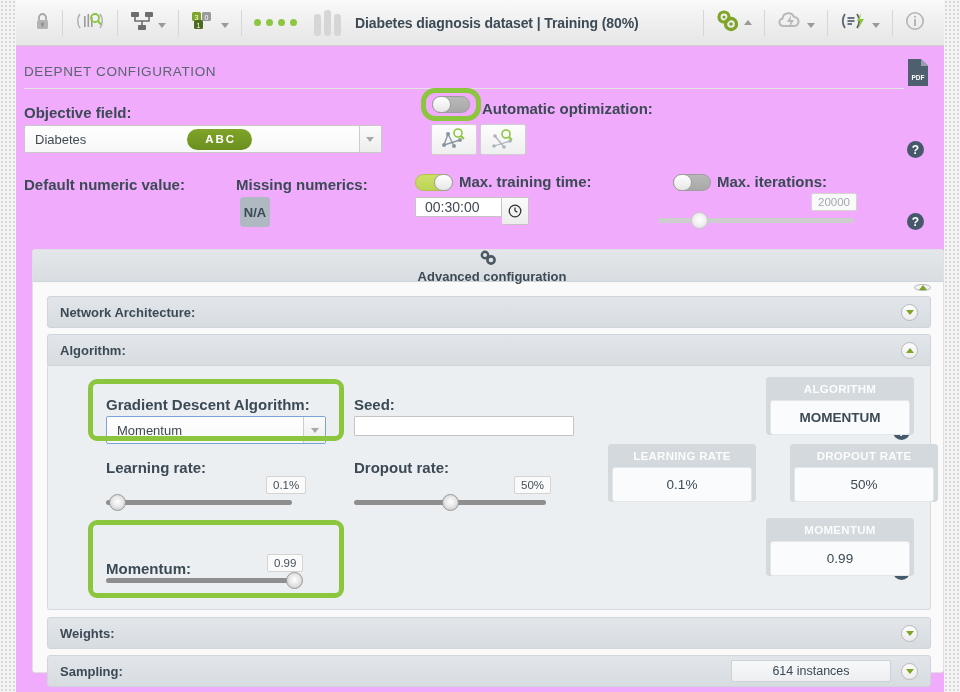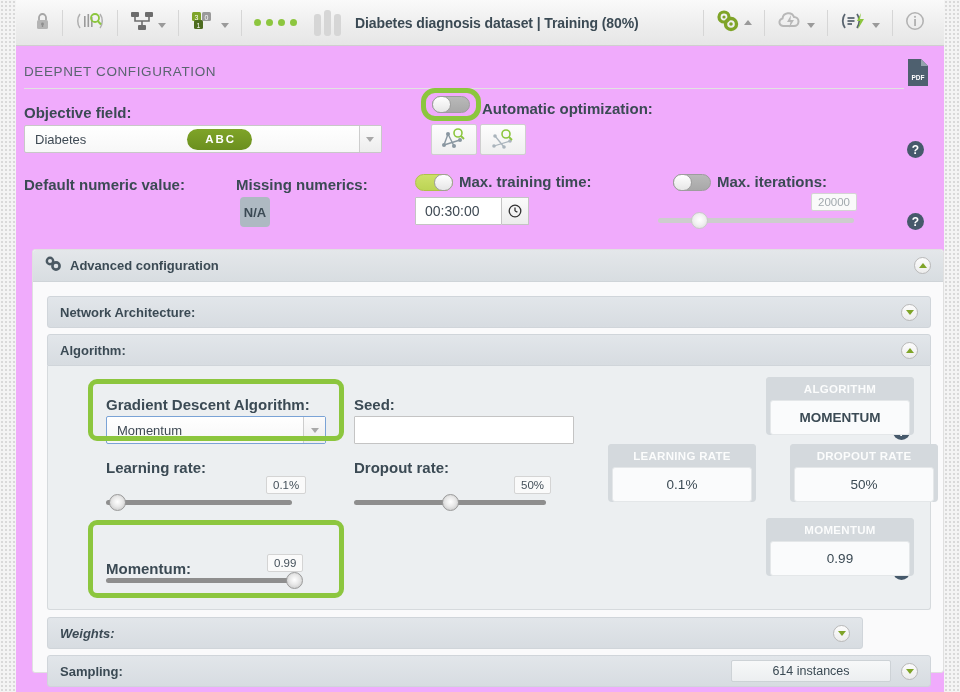--- a/index.html
+++ b/index.html
@@ -123,21 +123,21 @@
   .ring.pill { border-radius: 14px; }
 
   
   .iconbtn {
     width: 46px; height: 31px; border: 1px solid #cfcfcf; border-radius: 2px;
     background: linear-gradient(to bottom,#fdfdfd,#efefef);
     display: flex; align-items: center; justify-content: center;
   }
 
   .txtinput {
-    height: 28px; background: #fff; border: 1px solid #c4c4c4;
+    height: 20px; background: #fff; border: 1px solid #c4c4c4;
     font-size: 14px; color: #3f4a54; display: flex; align-items: center;
     padding-left: 9px; border-radius: 1px;
   }
   .clockbtn {
     width: 27px; height: 28px; border: 1px solid #c4c4c4; border-left: none;
     background: linear-gradient(to bottom,#fbfbfb,#ececec);
     display: flex; align-items: center; justify-content: center;
   }
   .na {
     width: 30px; height: 30px; border-radius: 4px; background: #aeb9c2;
@@ -167,21 +167,21 @@
   .bubble.dim { color: #a2a9ae; }
 
   
   .acc-outer {
     position: absolute; left: 16px; width: 912px;
     background: #fafafb; border: 1px solid #e0e0e0; border-radius: 3px;
   }
   .acc-head {
     height: 32px; display: flex; align-items: center; padding: 0 12px;
     background: linear-gradient(to bottom,#e4e7ea,#d8dde1);
-    border-radius: 3px 3px 0 0; border-bottom: 1px solid #cfd4d8;
+    border-radius: 3px 3px 0 0; border-bottom: 1px solid #cfd4d8; flex-direction: column;
   }
   .acc-head .t { font-size: 13px; font-weight: bold; color: #3b4a54; margin-left: 8px; }
   .sub-head {
     height: 32px; display: flex; align-items: center; padding: 0 12px;
     background: linear-gradient(to bottom,#e2e6ea,#d7dce1);
     border: 1px solid #d0d5da; border-radius: 3px;
   }
   .sub-head .t { font-size: 13px; font-weight: bold; color: #3b4a54; }
   .chev {
     width: 17px; height: 17px; border-radius: 50%; margin-left: auto;
@@ -542,21 +542,21 @@
         </div>
 
         <div class="card" style="left:718px; top:152px;">
           <div class="shell">
             <div class="cap">MOMENTUM</div>
             <div class="body light">0.99</div>
           </div>
         </div>
       </div>
 
-      <div class="sub-head" style="position:absolute; left:14px; top:367px; width:816px;font-style:italic;">
+      <div class="sub-head" style="position:absolute; left:14px; top:367px; width:884px;">
         <span class="t">Weights:</span>
         <span class="chev">
             <i class="down"></i>
           </span>
       </div>
 
       <div class="sub-head" style="position:absolute; left:14px; top:405px; width:884px;">
         <span class="t">Sampling:</span>
         <span class="instances">614 instances</span>
         <span class="chev" style="margin-left:0;">

